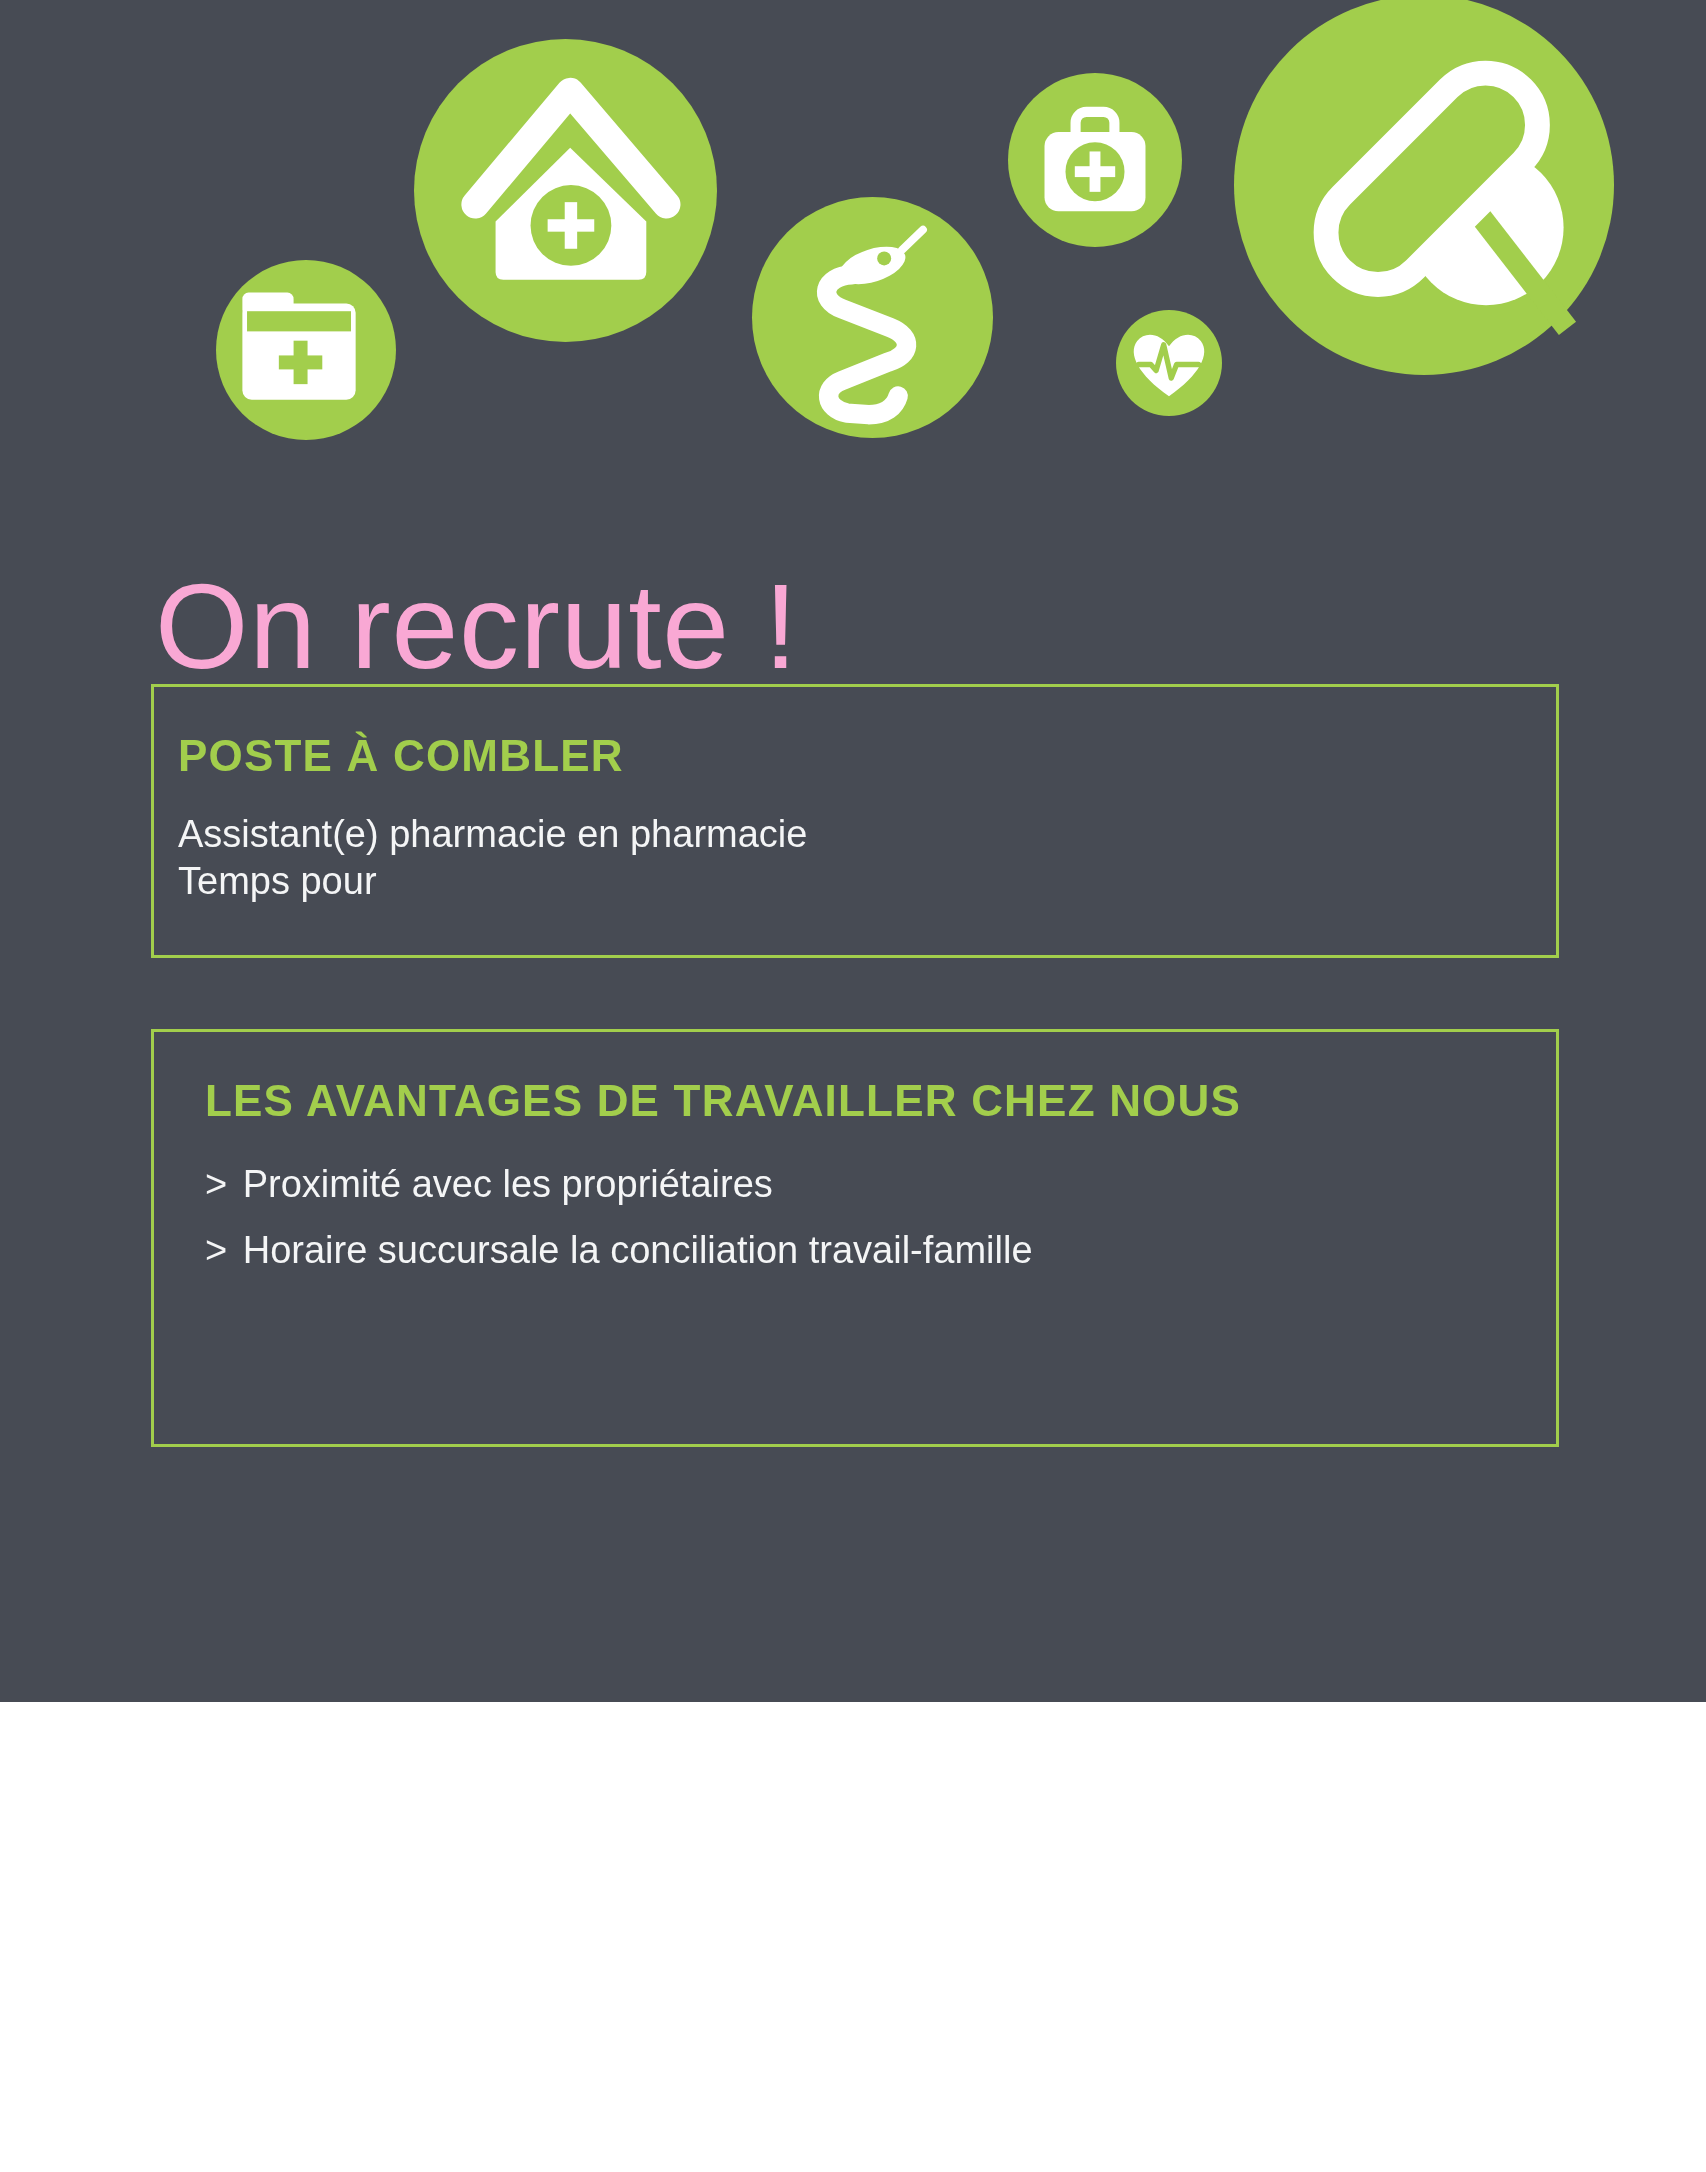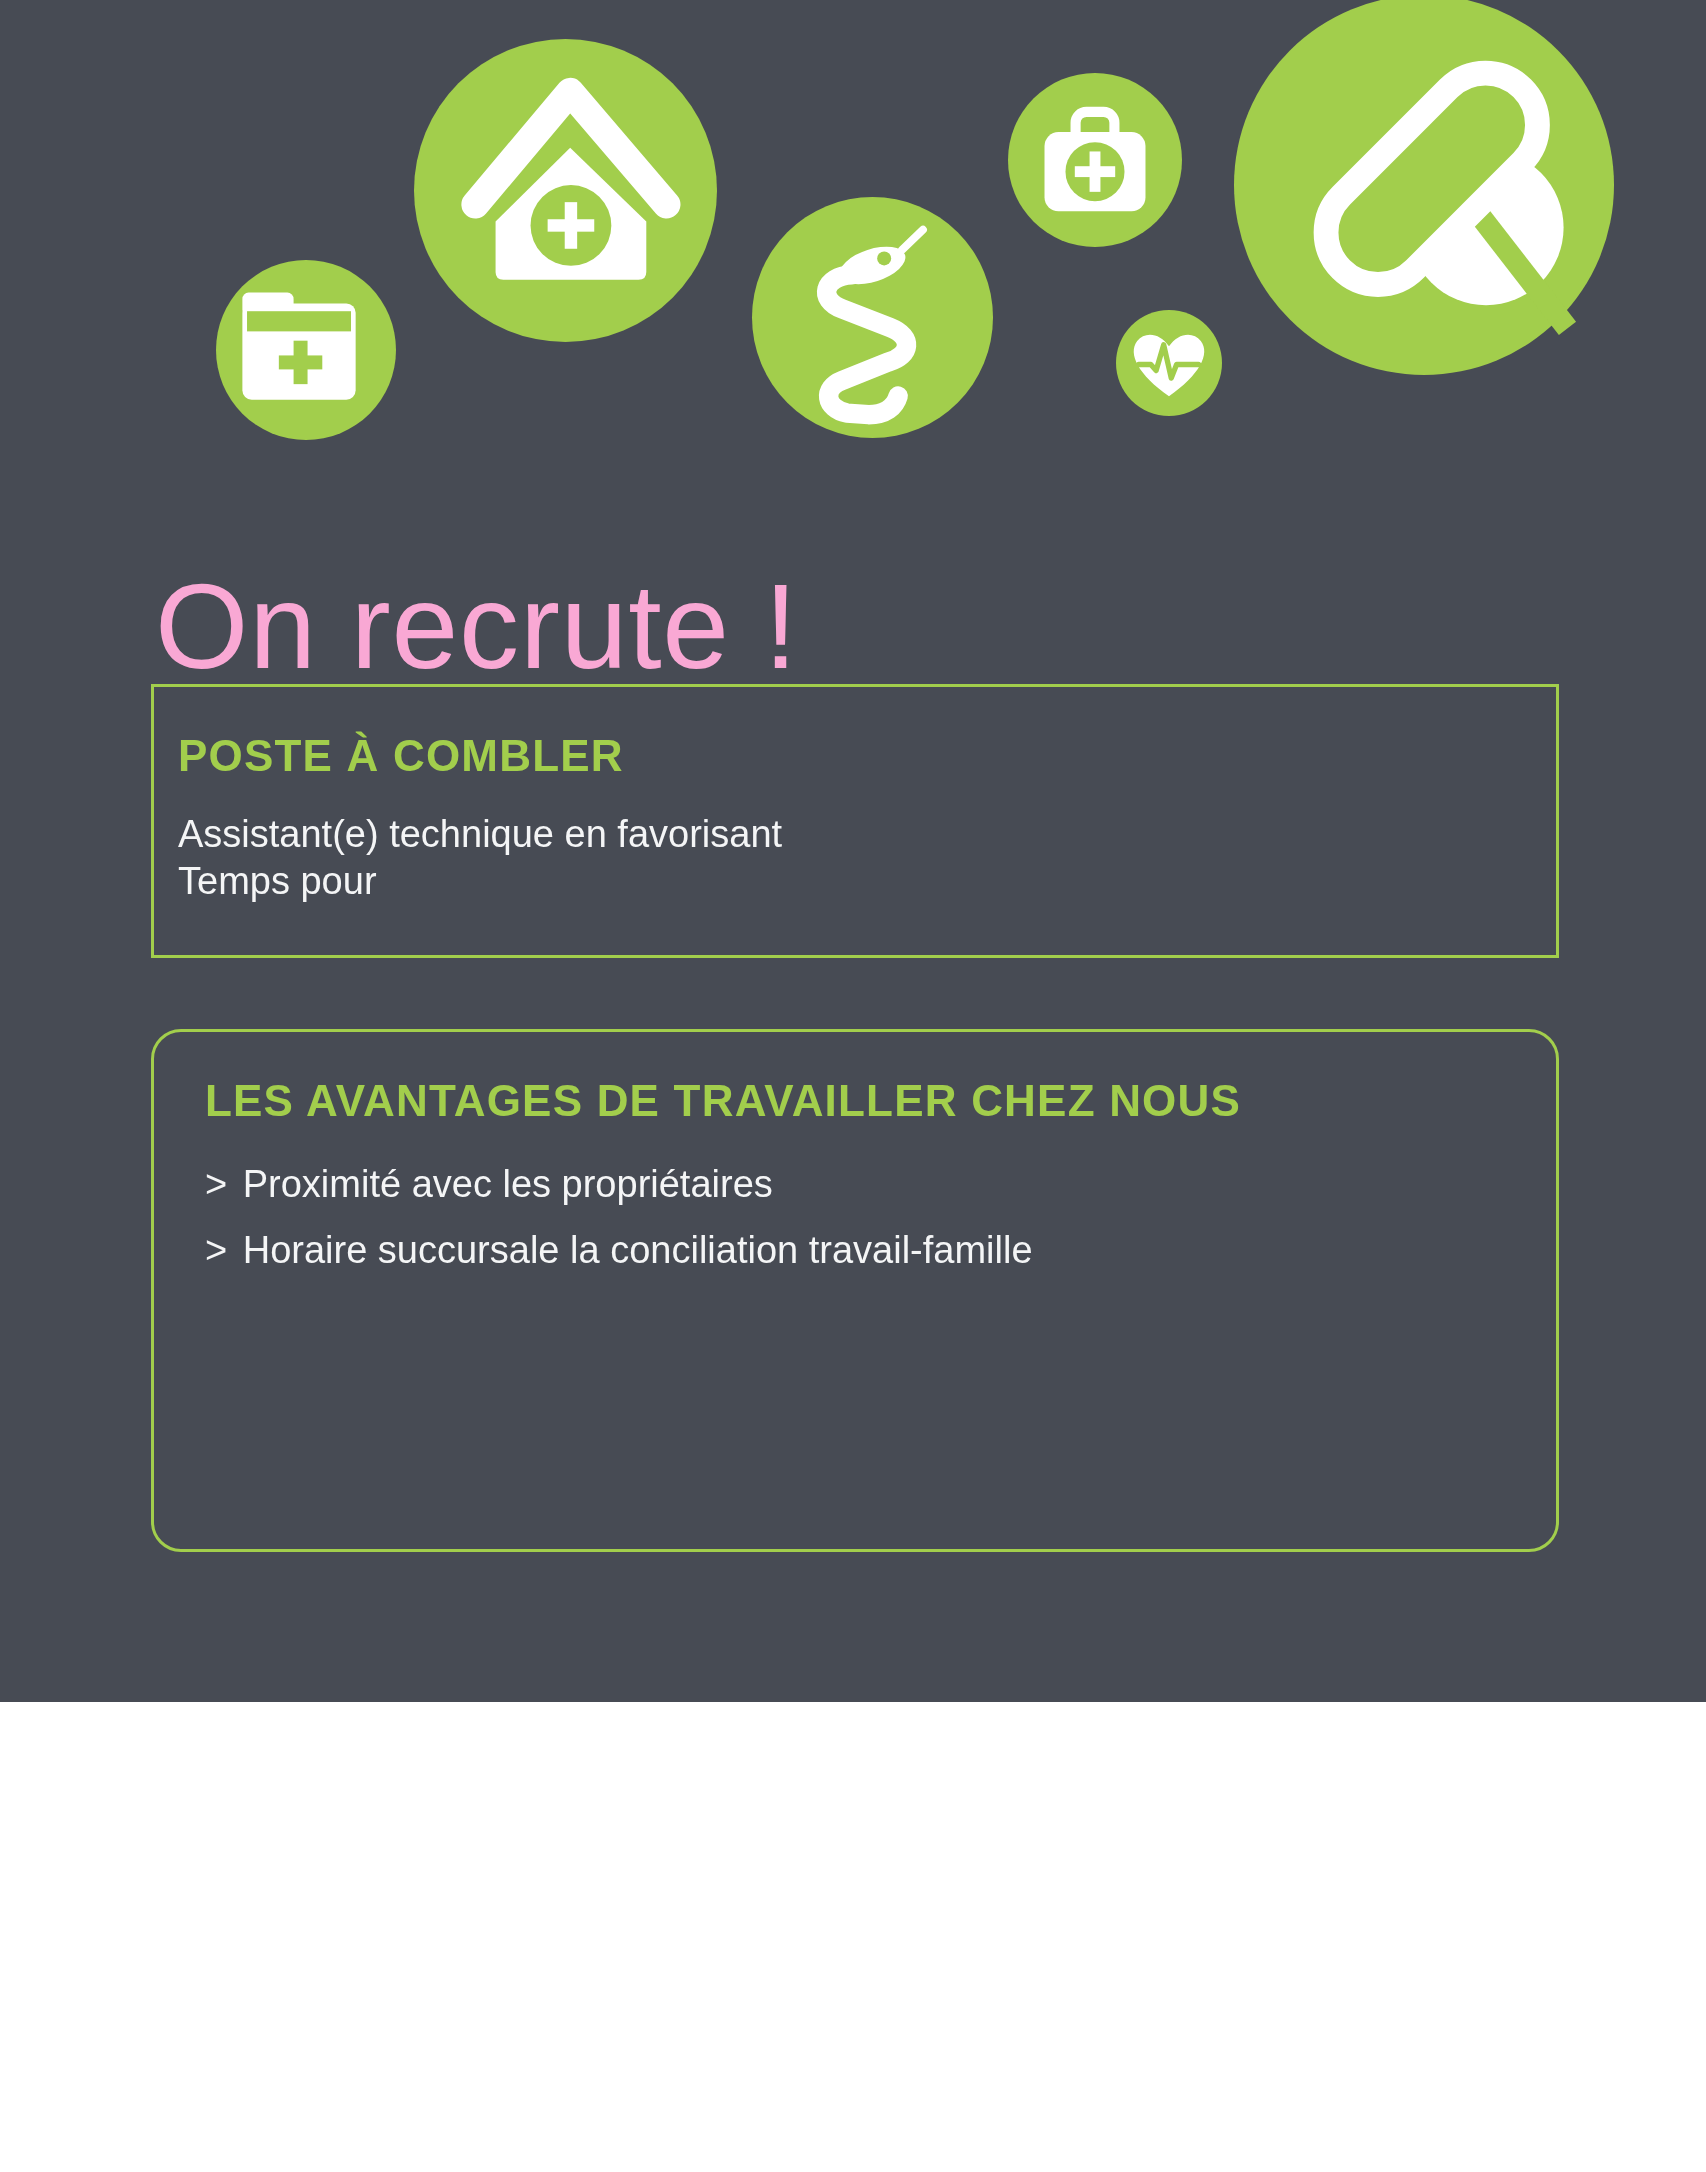--- a/index.html
+++ b/index.html
@@ -24,21 +24,21 @@
     position:absolute;left:155px;top:483px;
     font-size:120px;line-height:1.05;font-weight:300;
     color:#f9a8d4;letter-spacing:0.8px;white-space:nowrap;
   }
   
   .info-box{
     position:absolute;left:151px;width:1408px;box-sizing:border-box;
     border:3.1px solid #a2ce4c;padding:43px 51px;
   }
   .box-poste{top:684px;height:274px;padding-left:24px;}
-  .box-avantages{top:1029px;height:523px;border-radius:30px;}
+  .box-avantages{top:1029px;height:418px;}
   .box-heading{
     margin:0;font-size:44px;font-weight:700;color:#a2ce4c;
     letter-spacing:1.2px;line-height:1.2;
   }
   .box-body{margin-top:28px;font-size:38px;line-height:1.24;color:#f4f5f6;font-weight:400;}
   .advantage-item{margin-top:33px;font-size:38px;line-height:1.24;color:#f4f5f6;white-space:nowrap;}
   .advantage-item + .advantage-item{margin-top:19.4px;}
   .advantage-item .chevron{margin-right:15.5px;color:#f4f5f6;}
   
   .contact-line{
@@ -109,21 +109,21 @@
         <rect x="-67" y="-165" width="134" height="330" rx="67" fill="#a2ce4c" stroke="#ffffff" stroke-width="32"></rect>
       </g>
     </svg>
   </div>
 
   <h1 class="title">On recrute !</h1>
 
   <div class="info-box box-poste">
     <h2 class="box-heading">POSTE À COMBLER</h2>
     <div class="box-body">
-      <div>Assistant(e) technique en favorisant</div>
+      <div>Assistant(e) pharmacie en pharmacie</div>
       <div>Temps pour</div>
     </div>
   </div>
 
   <div class="info-box box-avantages">
     <h2 class="box-heading">LES AVANTAGES DE TRAVAILLER CHEZ NOUS</h2>
     <div class="advantage-item">
       <span class="chevron">&gt;</span><span>Proximité avec les propriétaires</span>
     </div>
     <div class="advantage-item">

